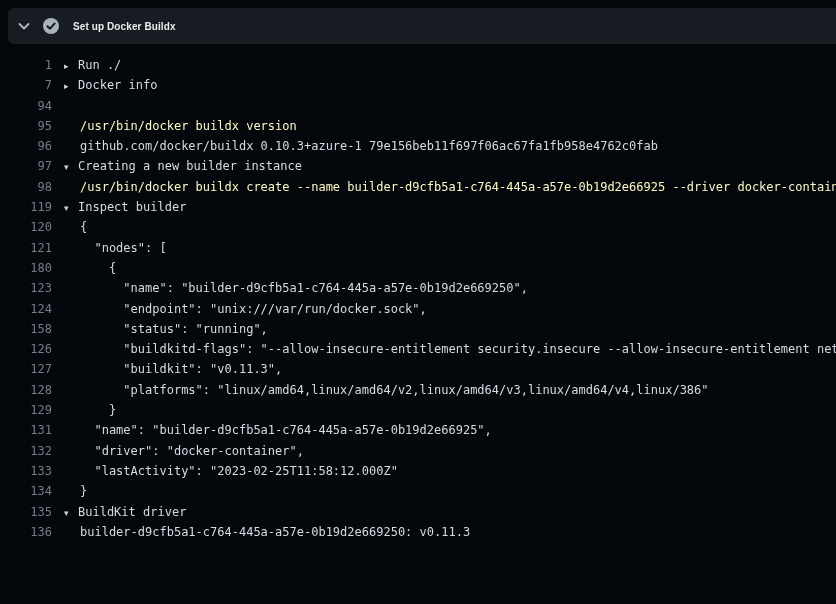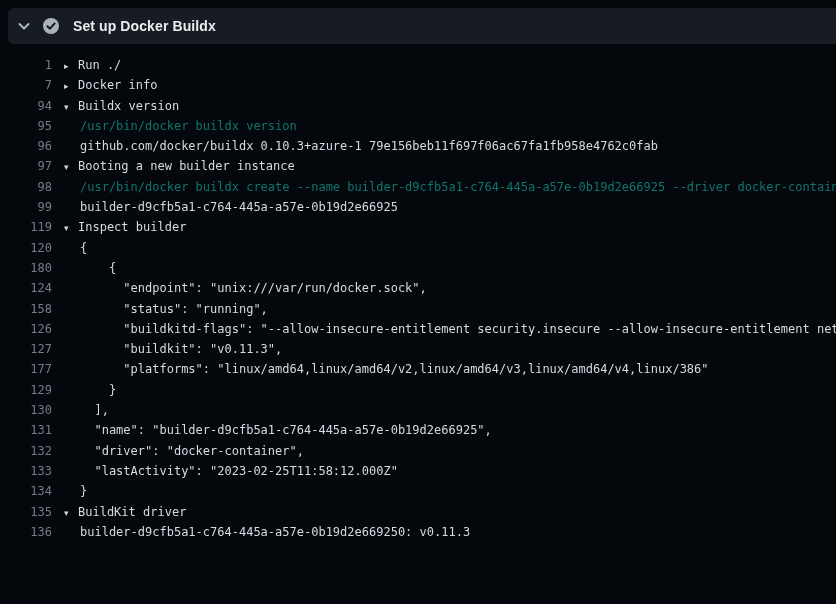--- a/index.html
+++ b/index.html
@@ -15,37 +15,37 @@
     height:36px;
     background:#171c23;
     border-radius:6px 0 0 6px;
     display:flex;align-items:center;
     padding-left:8px;
     cursor:pointer;
   }
   .chev{width:16px;height:16px;flex:0 0 auto;display:flex;align-items:center;justify-content:center;margin-right:10px}
   .status-ic{width:18px;height:18px;flex:0 0 auto;margin-right:13px}
   .step-title{
-    color:#e9ecef;font-size:14px;font-weight:600;letter-spacing:.1px;
+    color:#e9ecef;font-size:10px;font-weight:600;letter-spacing:.1px;
   }
   
   .log{
     padding-top:11px;
     font-family:"DejaVu Sans Mono","Liberation Mono",monospace;
     font-size:12px;line-height:20.3px;
     color:#d6dbe1;
   }
   .row{display:flex;white-space:pre;height:20.3px}
   .ln{
     flex:0 0 52px;width:52px;text-align:right;
     color:#747e89;user-select:none;cursor:pointer;
   }
   .lc{padding-left:12px;white-space:pre}
   .row.command .lc,.row.output .lc{padding-left:28px}
-  .row.command .lc{color:#0f766e}
+  .row.command .lc{color:#fef9c3}
   .row.group{cursor:pointer}
   .tri{
     display:inline-block;width:14px;
     font-size:9px;color:#cdd3da;
     font-family:"DejaVu Sans",sans-serif;
   }
 </style>
 </head>
 <body>
 
@@ -63,36 +63,36 @@
         <path d="M5.4 9.2 L8 11.7 L12.7 6.4" fill="none" stroke="#11151b" stroke-width="1.9" stroke-linecap="round" stroke-linejoin="round"></path>
       </svg>
     </span>
     <span class="step-title">Set up Docker Buildx</span>
   </div>
 
   <div class="log">
     <div id="log-rows">
         <div class="row group"><span class="ln">1</span><span class="lc"><span class="tri">▸</span><span>Run ./</span></span></div>
         <div class="row group"><span class="ln">7</span><span class="lc"><span class="tri">▸</span><span>Docker info</span></span></div>
-        <div class="row group"><span class="ln">94</span><span class="lc"><span class="tri">▾</span><span>Buildx version</span></span></div>
+        <div class="row group"><span class="ln">94</span></div>
         <div class="row command"><span class="ln">95</span><span class="lc">/usr/bin/docker buildx version</span></div>
         <div class="row output"><span class="ln">96</span><span class="lc">github.com/docker/buildx 0.10.3+azure-1 79e156beb11f697f06ac67fa1fb958e4762c0fab</span></div>
-        <div class="row group"><span class="ln">97</span><span class="lc"><span class="tri">▾</span><span>Booting a new builder instance</span></span></div>
+        <div class="row group"><span class="ln">97</span><span class="lc"><span class="tri">▾</span><span>Creating a new builder instance</span></span></div>
         <div class="row command"><span class="ln">98</span><span class="lc">/usr/bin/docker buildx create --name builder-d9cfb5a1-c764-445a-a57e-0b19d2e66925 --driver docker-container</span></div>
-        <div class="row output"><span class="ln">99</span><span class="lc">builder-d9cfb5a1-c764-445a-a57e-0b19d2e66925</span></div>
         <div class="row group"><span class="ln">119</span><span class="lc"><span class="tri">▾</span><span>Inspect builder</span></span></div>
         <div class="row output"><span class="ln">120</span><span class="lc">{</span></div>
+        <div class="row output"><span class="ln">121</span><span class="lc">  "nodes": [</span></div>
         <div class="row output"><span class="ln">180</span><span class="lc">    {</span></div>
+        <div class="row output"><span class="ln">123</span><span class="lc">      "name": "builder-d9cfb5a1-c764-445a-a57e-0b19d2e669250",</span></div>
         <div class="row output"><span class="ln">124</span><span class="lc">      "endpoint": "unix:///var/run/docker.sock",</span></div>
         <div class="row output"><span class="ln">158</span><span class="lc">      "status": "running",</span></div>
         <div class="row output"><span class="ln">126</span><span class="lc">      "buildkitd-flags": "--allow-insecure-entitlement security.insecure --allow-insecure-entitlement network.host",</span></div>
         <div class="row output"><span class="ln">127</span><span class="lc">      "buildkit": "v0.11.3",</span></div>
-        <div class="row output"><span class="ln">177</span><span class="lc">      "platforms": "linux/amd64,linux/amd64/v2,linux/amd64/v3,linux/amd64/v4,linux/386"</span></div>
+        <div class="row output"><span class="ln">128</span><span class="lc">      "platforms": "linux/amd64,linux/amd64/v2,linux/amd64/v3,linux/amd64/v4,linux/386"</span></div>
         <div class="row output"><span class="ln">129</span><span class="lc">    }</span></div>
-        <div class="row output"><span class="ln">130</span><span class="lc">  ],</span></div>
         <div class="row output"><span class="ln">131</span><span class="lc">  "name": "builder-d9cfb5a1-c764-445a-a57e-0b19d2e66925",</span></div>
         <div class="row output"><span class="ln">132</span><span class="lc">  "driver": "docker-container",</span></div>
         <div class="row output"><span class="ln">133</span><span class="lc">  "lastActivity": "2023-02-25T11:58:12.000Z"</span></div>
         <div class="row output"><span class="ln">134</span><span class="lc">}</span></div>
         <div class="row group"><span class="ln">135</span><span class="lc"><span class="tri">▾</span><span>BuildKit driver</span></span></div>
         <div class="row output"><span class="ln">136</span><span class="lc">builder-d9cfb5a1-c764-445a-a57e-0b19d2e669250: v0.11.3</span></div>
       </div>
   </div>
 
 </div>

